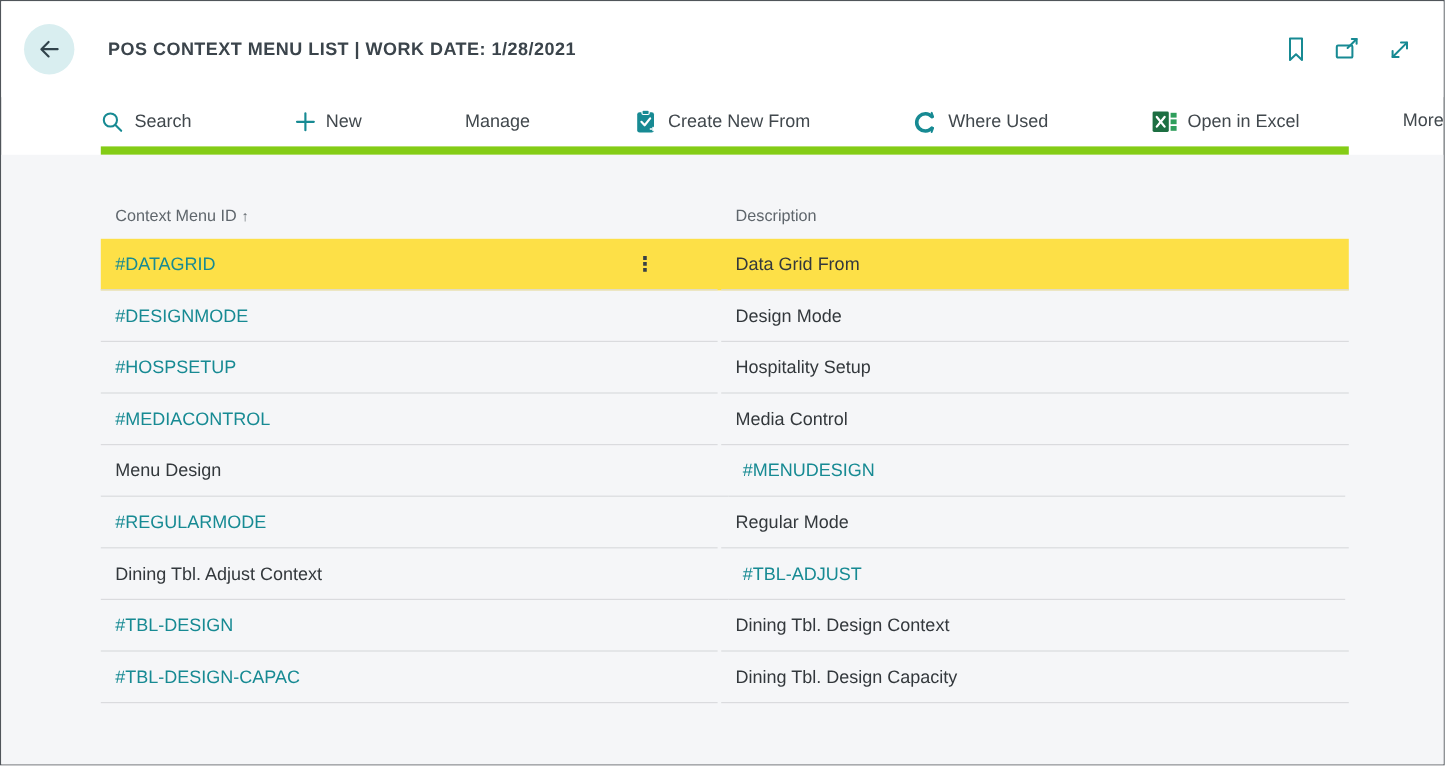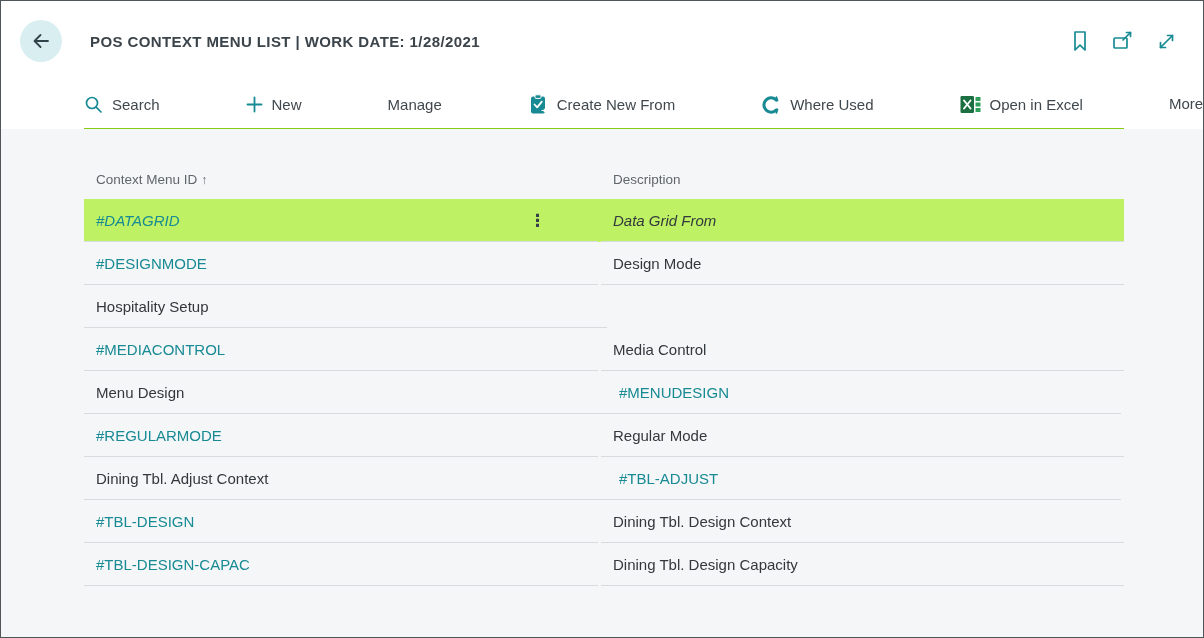--- a/index.html
+++ b/index.html
@@ -42,21 +42,21 @@
   .topbar-icons .icon-btn {
     width:22px; height:22px; display:flex; align-items:center; justify-content:center;
     cursor:pointer; background:none; border:none;
   }
 
   
   .toolbar {
     margin-left:83px; width:1040px;
     height:48px; flex:0 0 48px;
     display:flex; align-items:center;
-    border-bottom:1px solid #84cc16;
+    border-bottom:7px solid #84cc16;
     background:#ffffff;
     font-size:15px; color:#41484d;gap:28px;
   }
   .tb-item {
     display:flex; align-items:center; gap:9px;
     background:none; border:none; cursor:pointer;
     font-family:inherit; font-size:15px; color:#41484d;
     padding:6px 0; white-space:nowrap;
   }
   .tb-gap { width:30px; flex:0 0 30px; }
@@ -85,21 +85,21 @@
   .row {
     height:43px;
     display:flex; align-items:stretch;
     cursor:pointer;
   }
   .row .cell {
     display:flex; align-items:center;
     border-bottom:1px solid #dadbde;
     font-size:15px; color:#33383c;
   }
-  .row.selected { background:#bef264;font-style:italic; }
+  .row.selected { background:#fde047; }
   .id-link {
     color:#178a93; text-decoration:none; font-size:15px;
   }
   .row-ellipsis {
     margin-left:auto; margin-right:52px;
     color:#374046; font-size:17px; font-weight:700;
     line-height:1; letter-spacing:0;
     user-select:none;
   }
 
@@ -268,20 +268,23 @@
       </div>
 
       <div class="row">
         <div class="cell col-id">
           <a class="id-link" href="#">#DESIGNMODE</a>
         </div>
         <div class="cell col-desc">Design Mode</div>
       </div>
 
       <div class="row">
+        <div class="cell col-id">
+          <a class="id-link" href="#">#HOSPSETUP</a>
+        </div>
         <div class="cell col-desc">Hospitality Setup</div>
       </div>
 
       <div class="row">
         <div class="cell col-id">
           <a class="id-link" href="#">#MEDIACONTROL</a>
         </div>
         <div class="cell col-desc">Media Control</div>
       </div>
 

